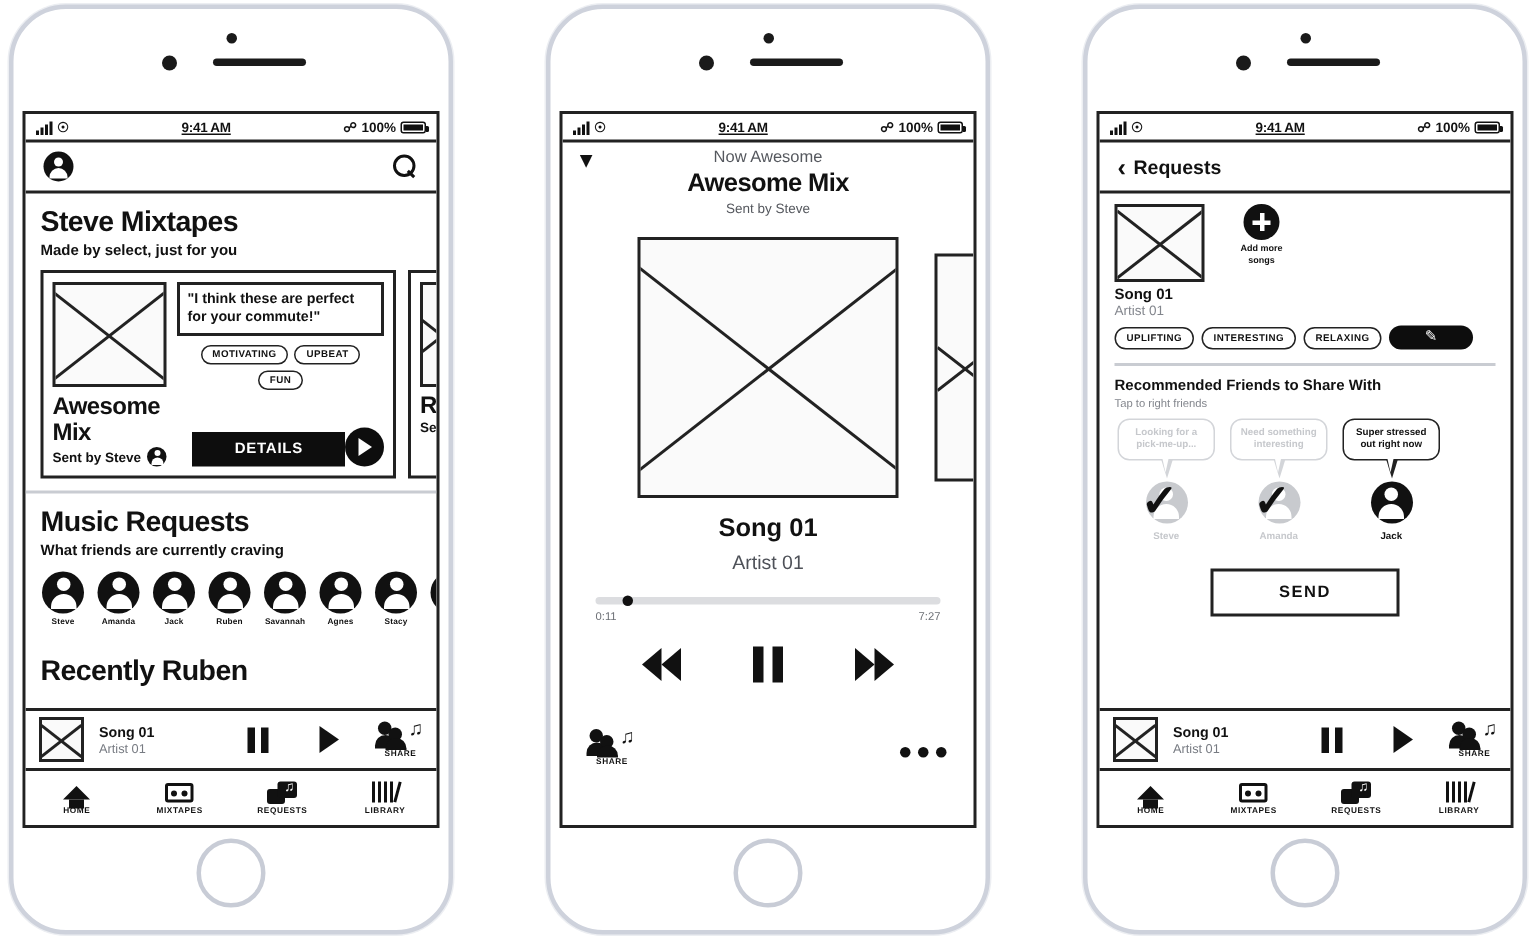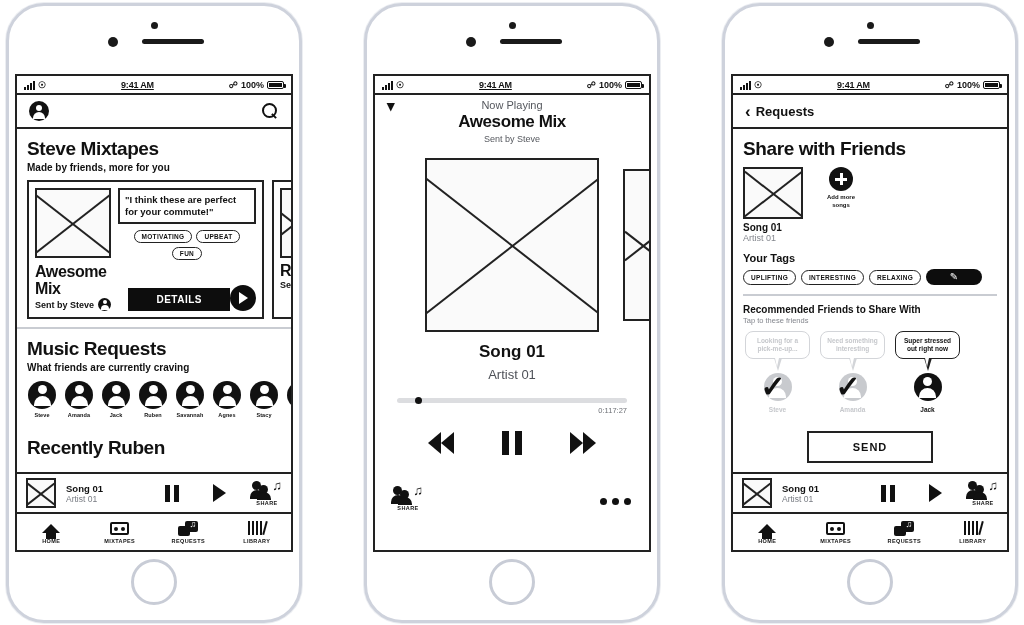--- a/index.html
+++ b/index.html
@@ -172,21 +172,21 @@
   .np-title { font-size:17px; font-weight:bold; color:#111; letter-spacing:-.4px; margin-top:1px; }
   .np-by { font-size:9px; color:#55585e; margin-top:2px; }
   .np-artwrap { display:flex; align-items:center; justify-content:center; margin-top:14px; position:relative; height:174px; }
   .np-art { width:174px; height:174px; }
   .np-art-next { position:absolute; right:-14px; width:40px; height:152px; }
   .np-song { text-align:center; font-size:17px; font-weight:bold; color:#111; margin-top:10px; }
   .np-artist { text-align:center; font-size:13px; color:#4e5158; margin-top:5px; }
   .np-prog { margin:16px 22px 0; }
   .np-bar { height:5px; background:#dcdde0; border-radius:3px; position:relative; }
   .np-thumb { position:absolute; width:7px; height:7px; border-radius:50%; background:#111; top:-1px; left:8%; }
-  .np-times { display:flex; justify-content:flex-end; font-size:7.5px; color:#6d7076; margin-top:3px; }
+  .np-times { display:flex; justify-content:space-between; font-size:7.5px; color:#6d7076; margin-top:3px; }
   .np-ctrls { display:flex; align-items:center; justify-content:center; gap:48px; margin-top:16px; }
   .ic-prev,.ic-next{display:flex;}
   .ic-prev i{width:0;height:0;border-right:13px solid #111;border-top:11px solid transparent;border-bottom:11px solid transparent;}
   .ic-next i{width:0;height:0;border-left:13px solid #111;border-top:11px solid transparent;border-bottom:11px solid transparent;}
   .ic-pause-lg{width:20px;height:24px;position:relative;}
   .ic-pause-lg::before,.ic-pause-lg::after{content:"";position:absolute;top:0;width:7px;height:24px;background:#111;}
   .ic-pause-lg::before{left:0}.ic-pause-lg::after{right:0}
   .np-footer { display:flex; align-items:flex-end; justify-content:space-between; padding:0 18px; margin-top:30px; }
   .dots { display:flex; gap:5px; align-items:center; padding-bottom:6px; }
   .dots i { width:7px; height:7px; border-radius:50%; background:#111; display:block; }
@@ -262,21 +262,21 @@
       </div>
 
       <div class="navbar">
         <div class="av-icon"></div>
         <div class="search-ic"></div>
       </div>
 
       <div class="content">
         <div class="sec">
           <div class="h1">Steve Mixtapes</div>
-          <div class="sub">Made by friends, more for you</div>
+          <div class="sub">Made by select, just for you</div>
         </div>
 
         <div class="cards">
           <div class="card">
             <div class="card-top">
               <div class="ph card-art"></div>
               <div class="card-right">
                 <div class="quote">"I think these are perfect for your commute!"</div>
                 <div class="pills">
                   <span class="pill">MOTIVATING</span>
@@ -441,21 +441,21 @@
           <span>100%</span>
           <span class="batt">
               <i></i>
             </span>
         </div>
       </div>
 
       <div class="content">
         <div class="np-head">
           <div class="np-chev">▾</div>
-          <div class="np-label">Now Playing</div>
+          <div class="np-label">Now Awesome</div>
           <div class="np-title">Awesome Mix</div>
           <div class="np-by">Sent by Steve</div>
         </div>
 
         <div class="np-artwrap">
           <div class="ph np-art"></div>
           <div class="ph np-art-next"></div>
         </div>
 
         <div class="np-song">Song 01</div>
@@ -535,49 +535,45 @@
             </span>
         </div>
       </div>
 
       <div class="navbar center">
         <span class="back-chev">‹</span>
         <span class="back-label">Requests</span>
       </div>
 
       <div class="content">
-        <div class="sec" style="padding-bottom:0;">
-          <div class="h1">Share with Friends</div>
-        </div>
 
         <div class="sw-songrow">
           <div class="ph sw-art"></div>
           <div class="sw-add">
             <div class="plus-circ"></div>
             <div class="sw-add-lb">Add more songs</div>
           </div>
         </div>
         <div class="sw-st">Song 01</div>
         <div class="sw-sa">Artist 01</div>
 
-        <div class="sw-tagtitle">Your Tags</div>
         <div class="sw-tags">
           <span class="tagpill">UPLIFTING</span>
           <span class="tagpill">INTERESTING</span>
           <span class="tagpill">RELAXING</span>
           <span class="tag-edit">
               <span class="pencil">✎</span>
             </span>
         </div>
 
         <div class="divider" style="margin:9px 10px 8px;"></div>
 
         <div>
           <div class="rec-head">Recommended Friends to Share With</div>
-          <div class="rec-sub">Tap to these friends</div>
+          <div class="rec-sub">Tap to right friends</div>
 
           <div class="recs">
             <div class="rec dim">
               <div class="bubble">Looking for a pick-me-up...</div>
               <div class="rec-av">
                 <div class="av-lg grey"></div>
                 <div class="check">✓</div>
               </div>
               <div class="rec-name">Steve</div>
             </div>

